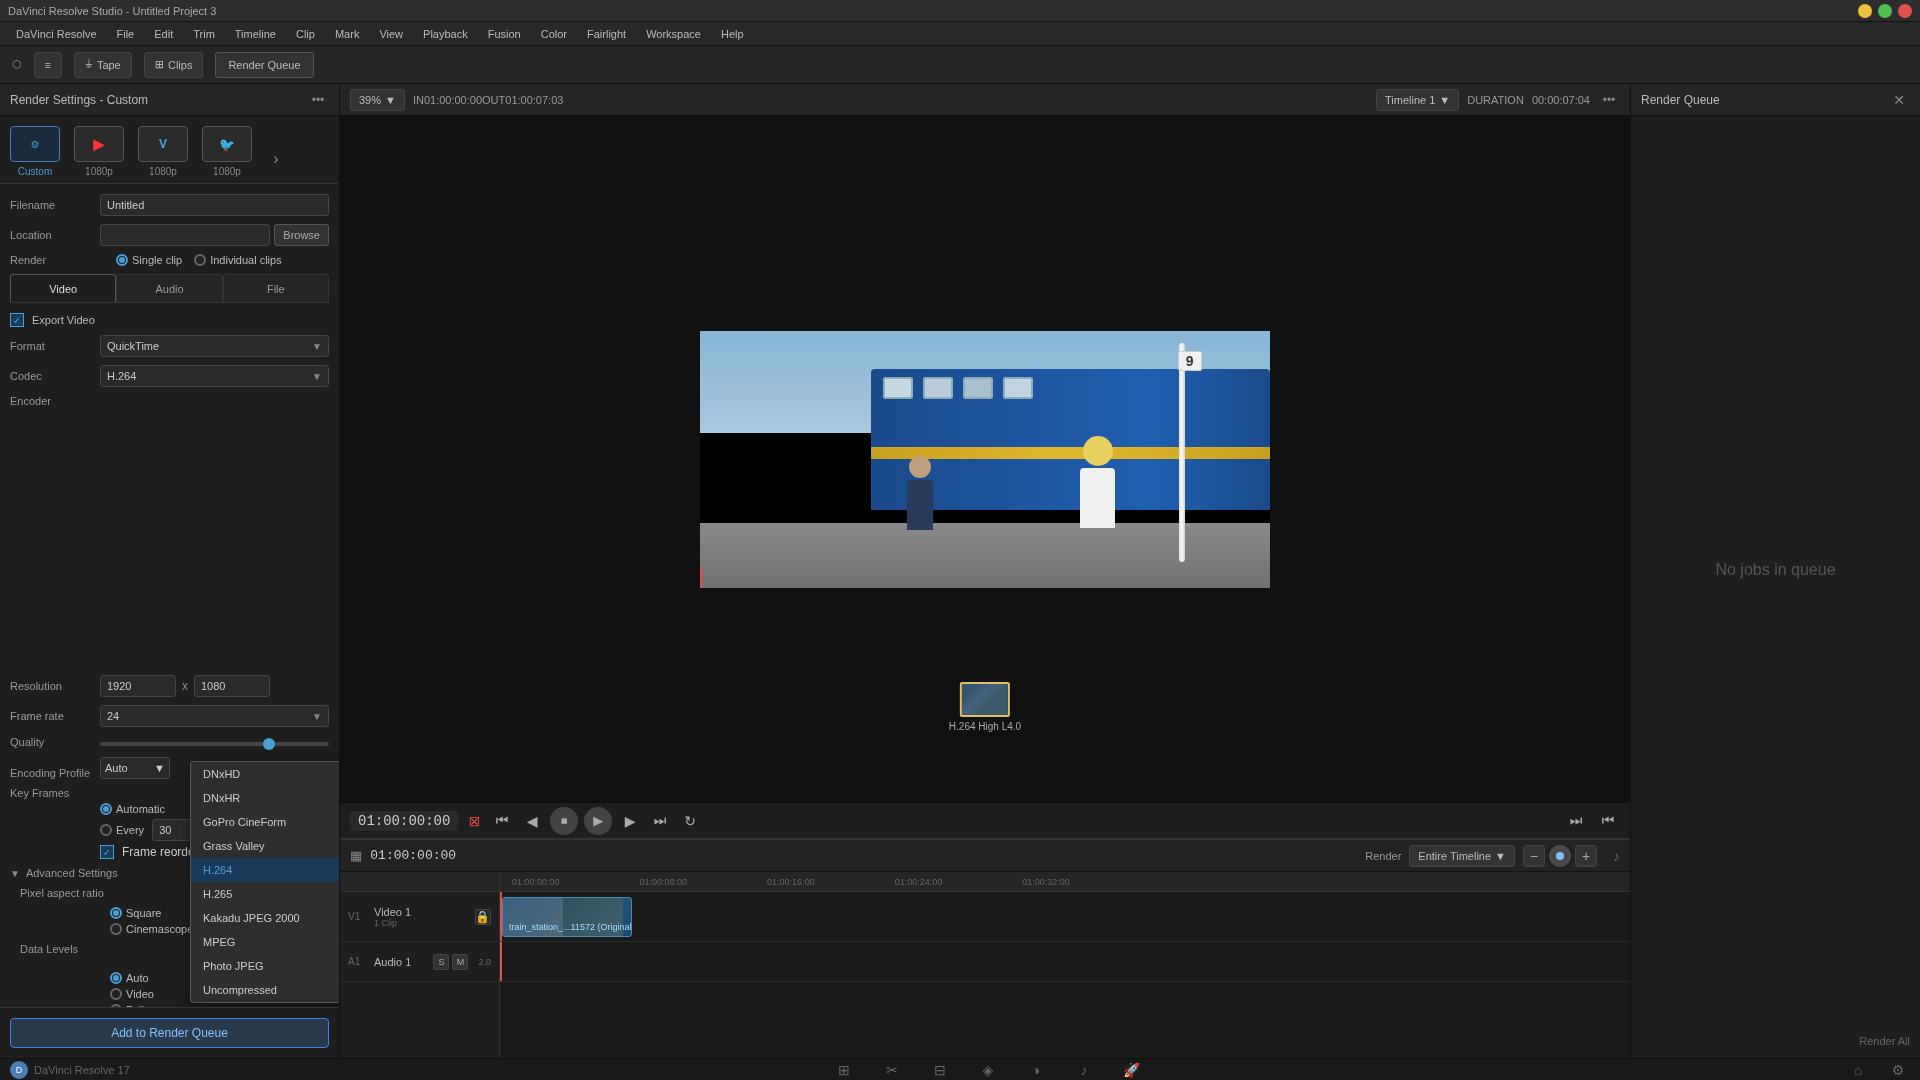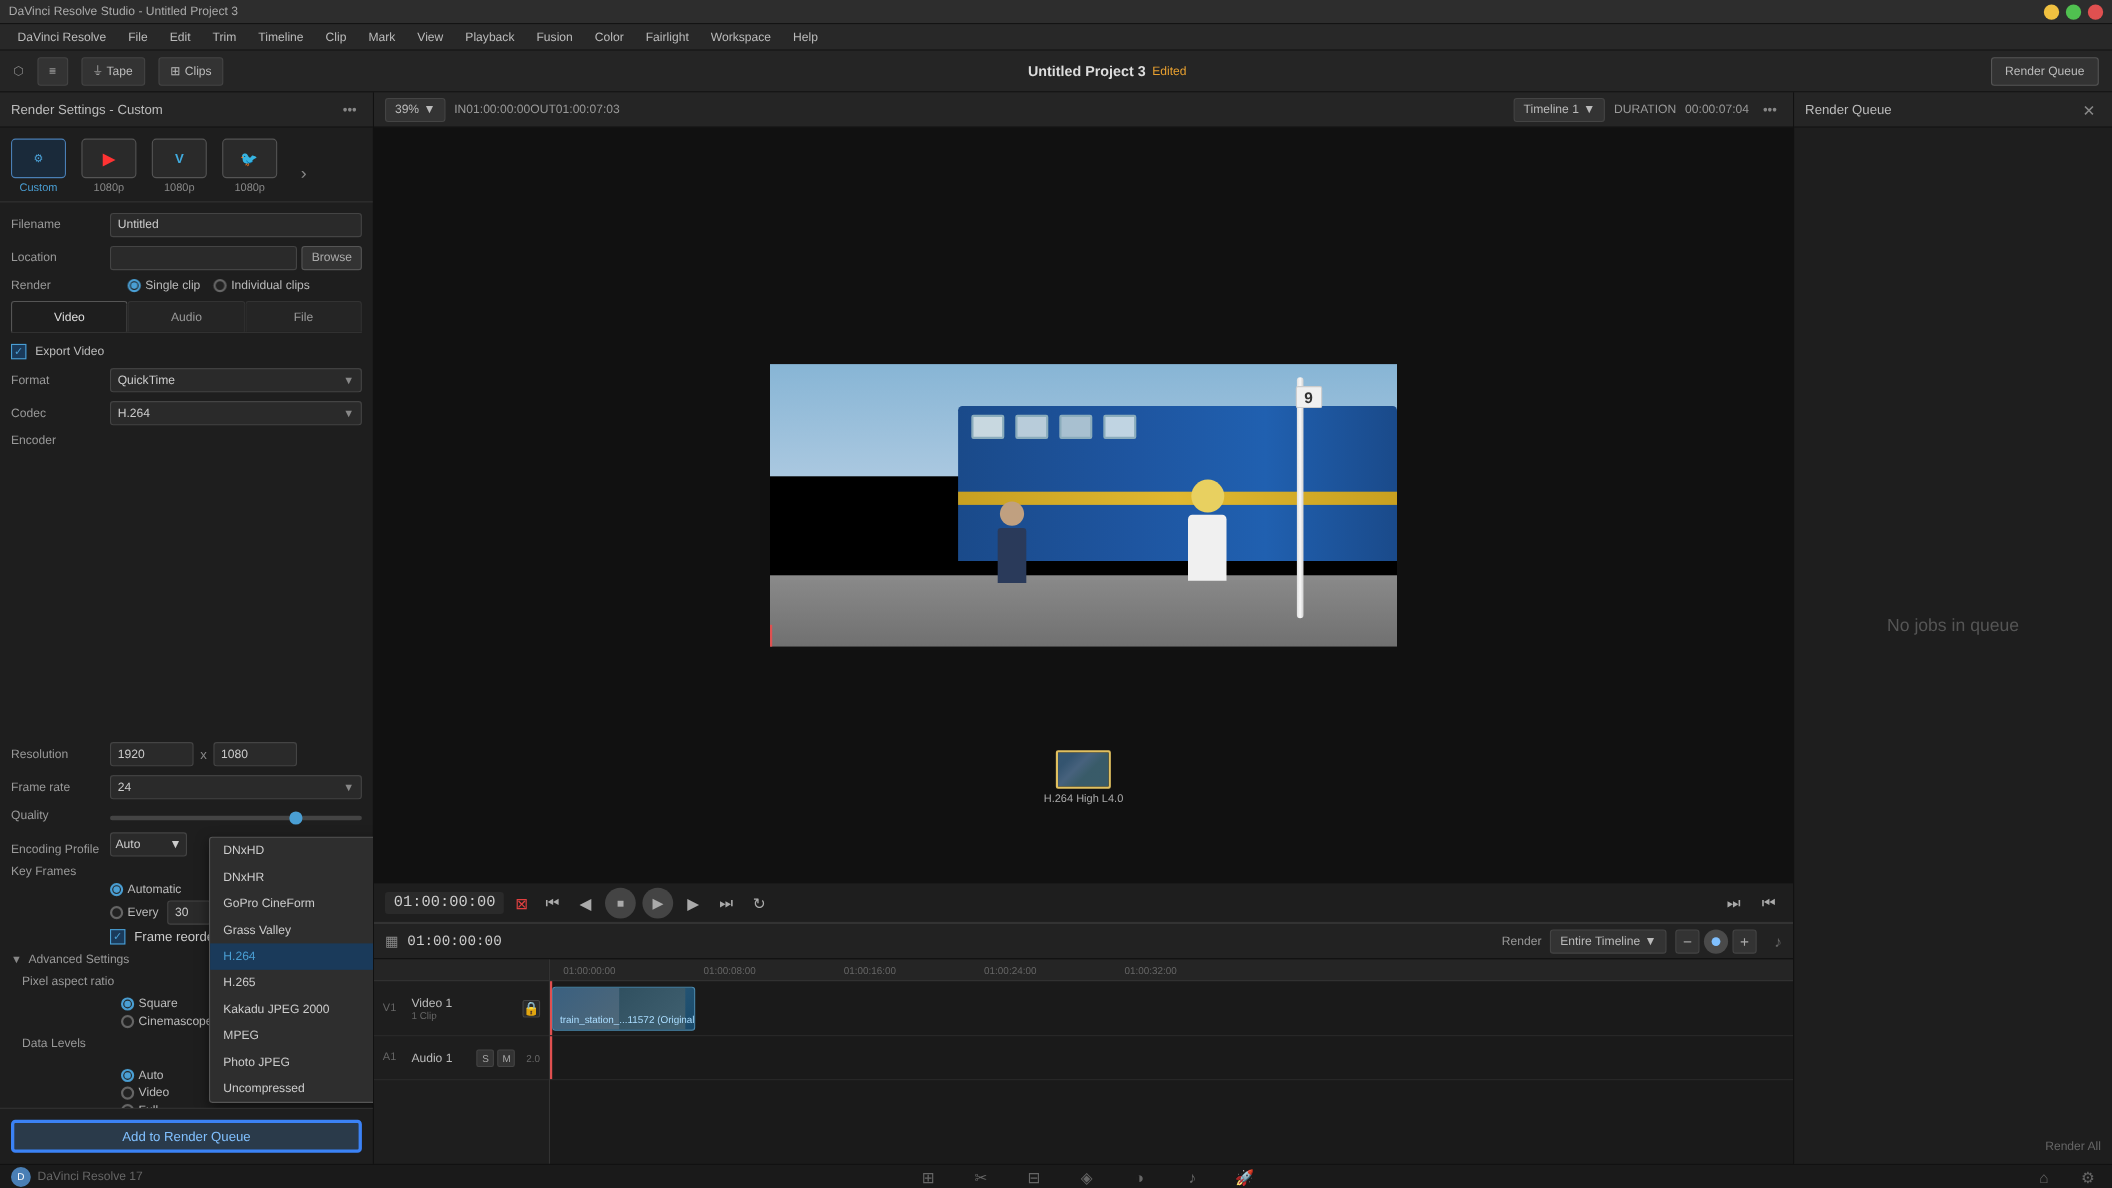--- a/index.html
+++ b/index.html
@@ -462,21 +462,21 @@
 
     
     .panel-bottom {
       padding: 10px;
       border-top: 1px solid #333;
     }
     .add-queue-btn {
       width: 100%;
       height: 30px;
       background: #2a3a4a;
-      border: 3px solid #3b82f6;
+      border: 1px solid #3b82f6;
       border-radius: 4px;
       color: #80c0ff;
       font-size: 12px;
       cursor: pointer;
     }
 
     
     .center-area {
       flex: 1;
       display: flex;
@@ -850,24 +850,20 @@
   <span class="toolbar-logo">⬡</span>
   <button class="toolbar-btn">≡</button>
   <button class="toolbar-btn">
     <span>⏚</span>
     <span>Tape</span>
   </button>
   <button class="toolbar-btn">
     <span>⊞</span>
     <span>Clips</span>
   </button>
-  <div class="toolbar-center">
-    <span class="project-title">Untitled Project 3</span>
-    <span class="edited-badge">Edited</span>
-  </div>
   <div class="toolbar-right">
     <button class="render-queue-btn">Render Queue</button>
   </div>
 </div>
 
 <div class="main-layout">
 
   <div class="left-panel">
     <div class="panel-header">
       <span class="panel-header-title">Render Settings - Custom</span>

